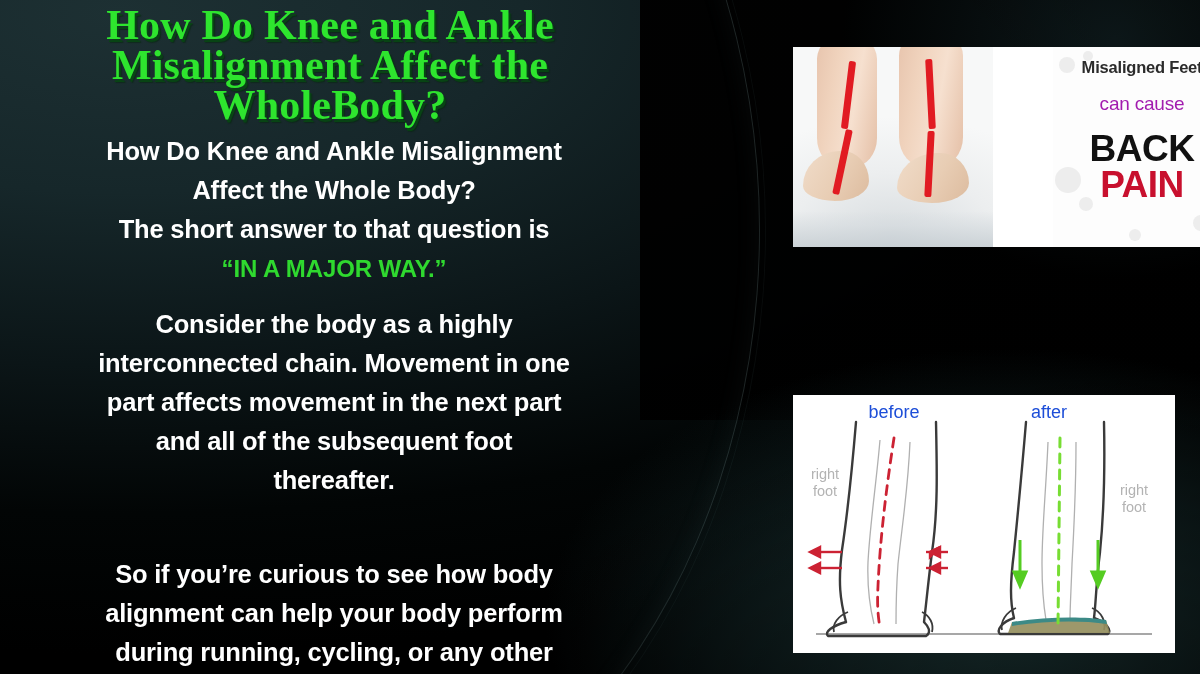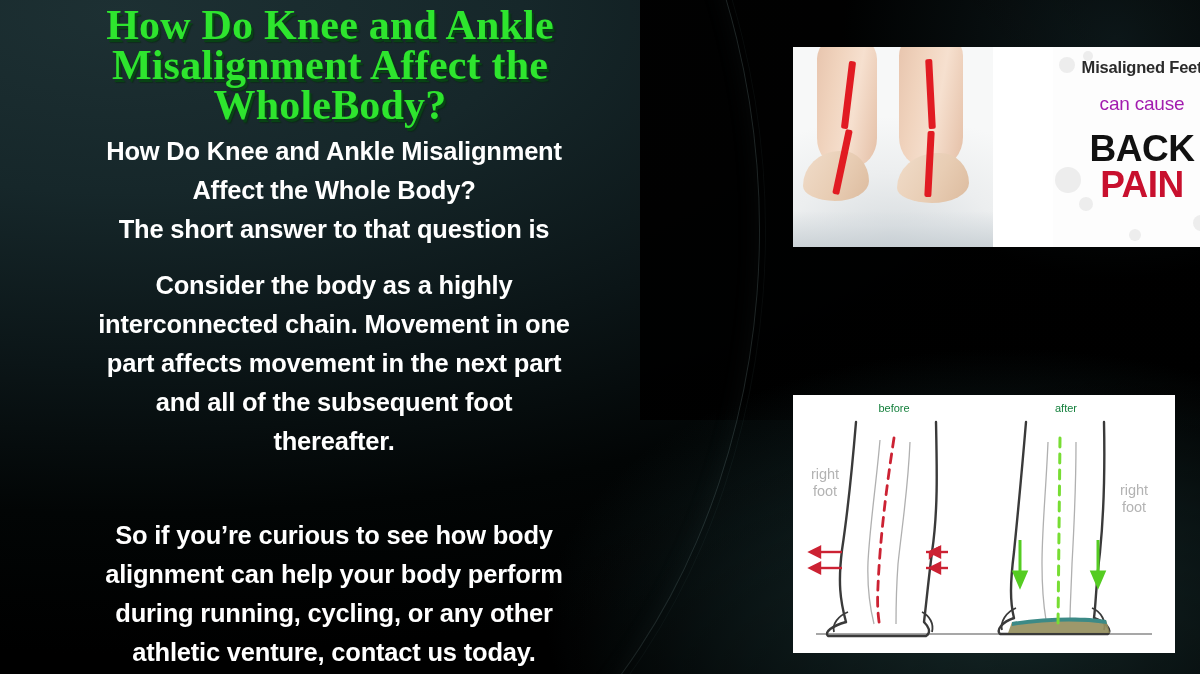--- a/index.html
+++ b/index.html
@@ -139,22 +139,22 @@
   }
 
   
   .ba-canvas {
     position:absolute; left:5px; top:5px; right:5px; bottom:5px;
     background:#ffffff;
   }
   .ba-label {
     position:absolute;
     font-family:"Liberation Sans", sans-serif;
-    font-size:11px;
-    color:#15803d;
+    font-size:18px;
+    color:#1d4ed8;
     text-align:center;
   }
   .ba-side {
     position:absolute;
     font-family:"Liberation Sans", sans-serif;
     font-size:14.5px;
     color:#b3b3b3;
     font-weight:normal;
     line-height:17px;
     text-align:center;
@@ -172,20 +172,21 @@
   <div id="bg-vignette"></div>
 
   <div id="left-col">
 
     <div id="headline">How Do Knee and Ankle Misalignment Affect the WholeBody?</div>
 
     <div id="para1">
       <div class="body-line">How Do Knee and Ankle Misalignment</div>
       <div class="body-line">Affect the Whole Body?</div>
       <div class="body-line">The short answer to that question is</div>
+      <div class="body-line accent">“IN A MAJOR WAY.”</div>
     </div>
 
     <div id="para2">
       <div class="body-line">Consider the body as a highly</div>
       <div class="body-line">interconnected chain. Movement in one</div>
       <div class="body-line">part affects movement in the next part</div>
       <div class="body-line">and all of the subsequent foot</div>
       <div class="body-line">thereafter.</div>
     </div>
 
@@ -283,20 +284,20 @@
 
         <g stroke="#55cc22" stroke-width="3" fill="#55cc22">
           <line x1="222" y1="140" x2="222" y2="176"></line>
           <polygon points="216,172 222,186 228,172"></polygon>
           <line x1="300" y1="140" x2="300" y2="176"></line>
           <polygon points="294,172 300,186 306,172"></polygon>
         </g>
       </svg>
 
       <div class="ba-label" style="left:52px; top:2px; width:88px;">before</div>
-      <div class="ba-label" style="left:228px; top:2px; width:80px;">after</div>
+      <div class="ba-label" style="left:211px; top:2px; width:80px;">after</div>
 
       <div class="ba-side" style="left:-4px; top:66px; width:62px;">right<br>foot</div>
       <div class="ba-side" style="left:304px; top:82px; width:64px;">right<br>foot</div>
     </div>
   </div>
 
 </div>
 
 </body></html>

